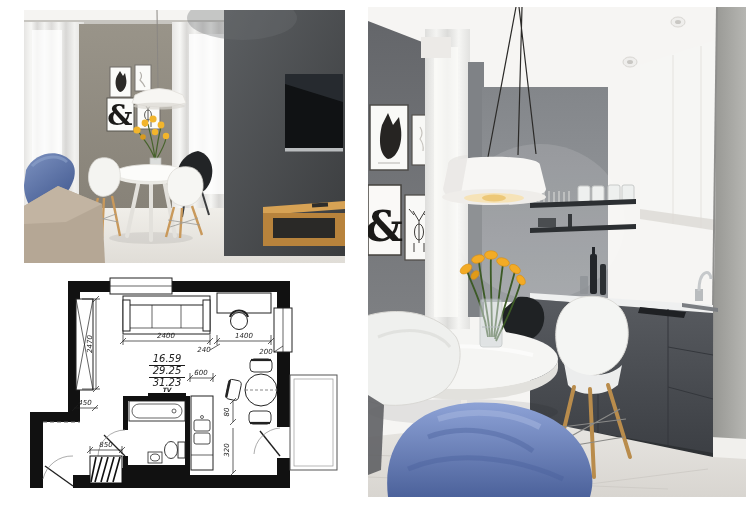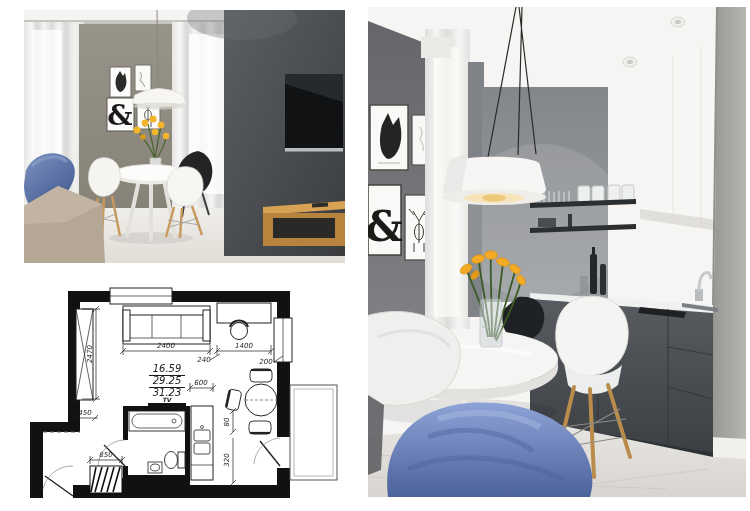--- a/index.html
+++ b/index.html
@@ -1,20 +1,20 @@
 <!DOCTYPE html>
 <html><head>
 <meta charset="utf-8">
 <style>
   html,body{margin:0;padding:0;background:#ffffff;}
   #stage{position:relative;width:750px;height:511px;background:#ffffff;overflow:hidden;
          font-family:"DejaVu Sans",sans-serif;}
   .panel{position:absolute;}
   #photoA{left:24px;top:10px;width:321px;height:253px;}
-  #plan{left:28px;top:280px;width:322px;height:230px;}
+  #plan{left:28px;top:270px;width:322px;height:230px;}
   #photoB{left:368px;top:7px;width:378px;height:490px;}
   svg{display:block;}
   .dim{font-family:"DejaVu Sans",sans-serif;font-style:italic;font-size:7px;fill:#1c1c1c;}
   .area{font-family:"DejaVu Sans",sans-serif;font-style:italic;font-size:10px;fill:#1c1c1c;}
   .tvlbl{font-family:"DejaVu Sans",sans-serif;font-style:italic;font-weight:bold;font-size:6px;fill:#1c1c1c;}
   .amp{font-family:"DejaVu Serif",serif;font-weight:bold;fill:#1b1a18;}
 </style>
 </head>
 <body>
 

